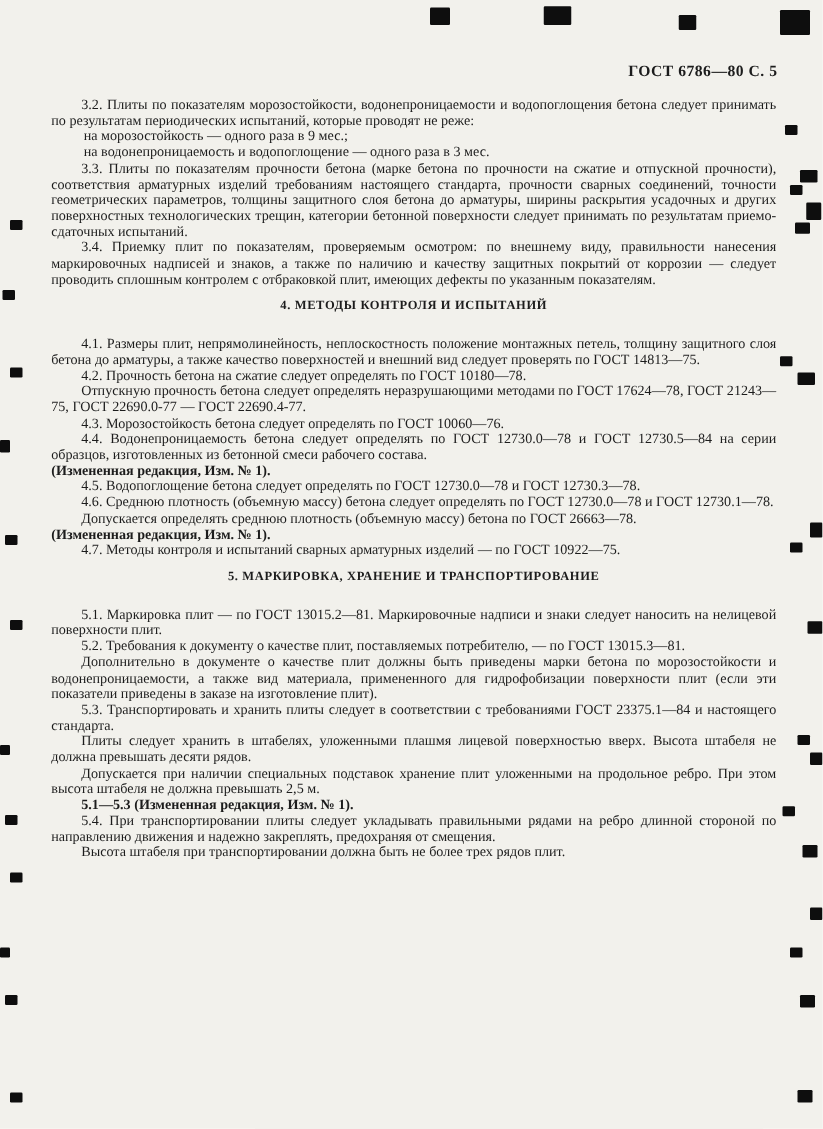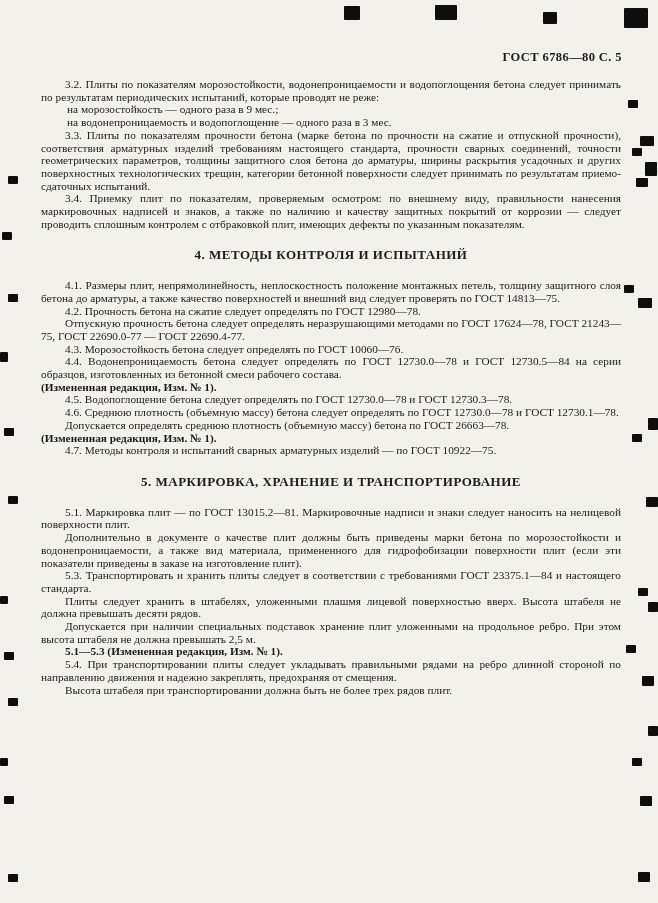--- a/index.html
+++ b/index.html
@@ -28,25 +28,25 @@
     width: 580px;
     font-size: 11.3px;
     line-height: 12.7px;
     text-align: justify;
   }
   .para   { margin: 0; text-indent: 24px; }
   .noind  { text-indent: 0; }
   .sub    { margin: 0; padding-left: 26px; text-align: left; text-indent: 0; }
   .bold   { font-weight: bold; }
   .heading {
-    margin: 19px 0 17px;
+    margin: 9px 0 17px;
     text-align: center;
     font-weight: bold;
     text-indent: 0;
-    font-size: 13px;
+    font-size: 10px;
     letter-spacing: 0.5px;
   }
   .artifact {
     position: absolute;
     background: #0e0e0e;
     border-radius: 1px;
   }
 </style>
 </head>
 <body>
@@ -54,32 +54,33 @@
 <div class="page" style="background: rgb(242, 241, 236); color: rgb(28, 28, 28);">
   <div class="header">ГОСТ 6786—80 С. 5</div>
   <div class="docbody">
       <p class="para">3.2. Плиты по показателям морозостойкости, водонепроницаемости и водопоглощения бетона следует принимать по результатам периодических испытаний, которые проводят не реже:</p>
       <p class="sub">на морозостойкость — одного раза в 9 мес.;</p>
       <p class="sub">на водонепроницаемость и водопоглощение — одного раза в 3 мес.</p>
       <p class="para">3.3. Плиты по показателям прочности бетона (марке бетона по прочности на сжатие и отпускной прочности), соответствия арматурных изделий требованиям настоящего стандарта, прочности сварных соединений, точности геометрических параметров, толщины защитного слоя бетона до арматуры, ширины раскрытия усадочных и других поверхностных технологических трещин, категории бетонной поверхности следует принимать по результатам приемо-сдаточных испытаний.</p>
       <p class="para">3.4. Приемку плит по показателям, проверяемым осмотром: по внешнему виду, правильности нанесения маркировочных надписей и знаков, а также по наличию и качеству защитных покрытий от коррозии — следует проводить сплошным контролем с отбраковкой плит, имеющих дефекты по указанным показателям.</p>
       <p class="heading">4. МЕТОДЫ КОНТРОЛЯ И ИСПЫТАНИЙ</p>
       <p class="para">4.1. Размеры плит, непрямолинейность, неплоскостность положение монтажных петель, толщину защитного слоя бетона до арматуры, а также качество поверхностей и внешний вид следует проверять по ГОСТ 14813—75.</p>
-      <p class="para">4.2. Прочность бетона на сжатие следует определять по ГОСТ 12980—78.</p>
+      <p class="para">4.2. Прочность бетона на сжатие следует определять по ГОСТ 10180—78.</p>
       <p class="para">Отпускную прочность бетона следует определять неразрушающими методами по ГОСТ 17624—78, ГОСТ 21243—75, ГОСТ 22690.0-77 — ГОСТ 22690.4-77.</p>
       <p class="para">4.3. Морозостойкость бетона следует определять по ГОСТ 10060—76.</p>
       <p class="para">4.4. Водонепроницаемость бетона следует определять по ГОСТ 12730.0—78 и ГОСТ 12730.5—84 на серии образцов, изготовленных из бетонной смеси рабочего состава.</p>
       <p class="para bold noind">(Измененная редакция, Изм. № 1).</p>
       <p class="para">4.5. Водопоглощение бетона следует определять по ГОСТ 12730.0—78 и ГОСТ 12730.3—78.</p>
       <p class="para">4.6. Среднюю плотность (объемную массу) бетона следует определять по ГОСТ 12730.0—78 и ГОСТ 12730.1—78.</p>
       <p class="para">Допускается определять среднюю плотность (объемную массу) бетона по ГОСТ 26663—78.</p>
       <p class="para bold noind">(Измененная редакция, Изм. № 1).</p>
       <p class="para">4.7. Методы контроля и испытаний сварных арматурных изделий — по ГОСТ 10922—75.</p>
       <p class="heading">5. МАРКИРОВКА, ХРАНЕНИЕ И ТРАНСПОРТИРОВАНИЕ</p>
       <p class="para">5.1. Маркировка плит — по ГОСТ 13015.2—81. Маркировочные надписи и знаки следует наносить на нелицевой поверхности плит.</p>
+      <p class="para">5.2. Требования к документу о качестве плит, поставляемых потребителю, — по ГОСТ 13015.3—81.</p>
       <p class="para">Дополнительно в документе о качестве плит должны быть приведены марки бетона по морозостойкости и водонепроницаемости, а также вид материала, примененного для гидрофобизации поверхности плит (если эти показатели приведены в заказе на изготовление плит).</p>
       <p class="para">5.3. Транспортировать и хранить плиты следует в соответствии с требованиями ГОСТ 23375.1—84 и настоящего стандарта.</p>
       <p class="para">Плиты следует хранить в штабелях, уложенными плашмя лицевой поверхностью вверх. Высота штабеля не должна превышать десяти рядов.</p>
       <p class="para">Допускается при наличии специальных подставок хранение плит уложенными на продольное ребро. При этом высота штабеля не должна превышать 2,5 м.</p>
       <p class="para bold">5.1—5.3 (Измененная редакция, Изм. № 1).</p>
       <p class="para">5.4. При транспортировании плиты следует укладывать правильными рядами на ребро длинной стороной по направлению движения и надежно закреплять, предохраняя от смещения.</p>
       <p class="para">Высота штабеля при транспортировании должна быть не более трех рядов плит.</p>
     </div>
 <div class="artifact" style="left: 344px; top: 6px; width: 16px; height: 14px;"></div>
     <div class="artifact" style="left: 435px; top: 5px; width: 22px; height: 15px;"></div>

